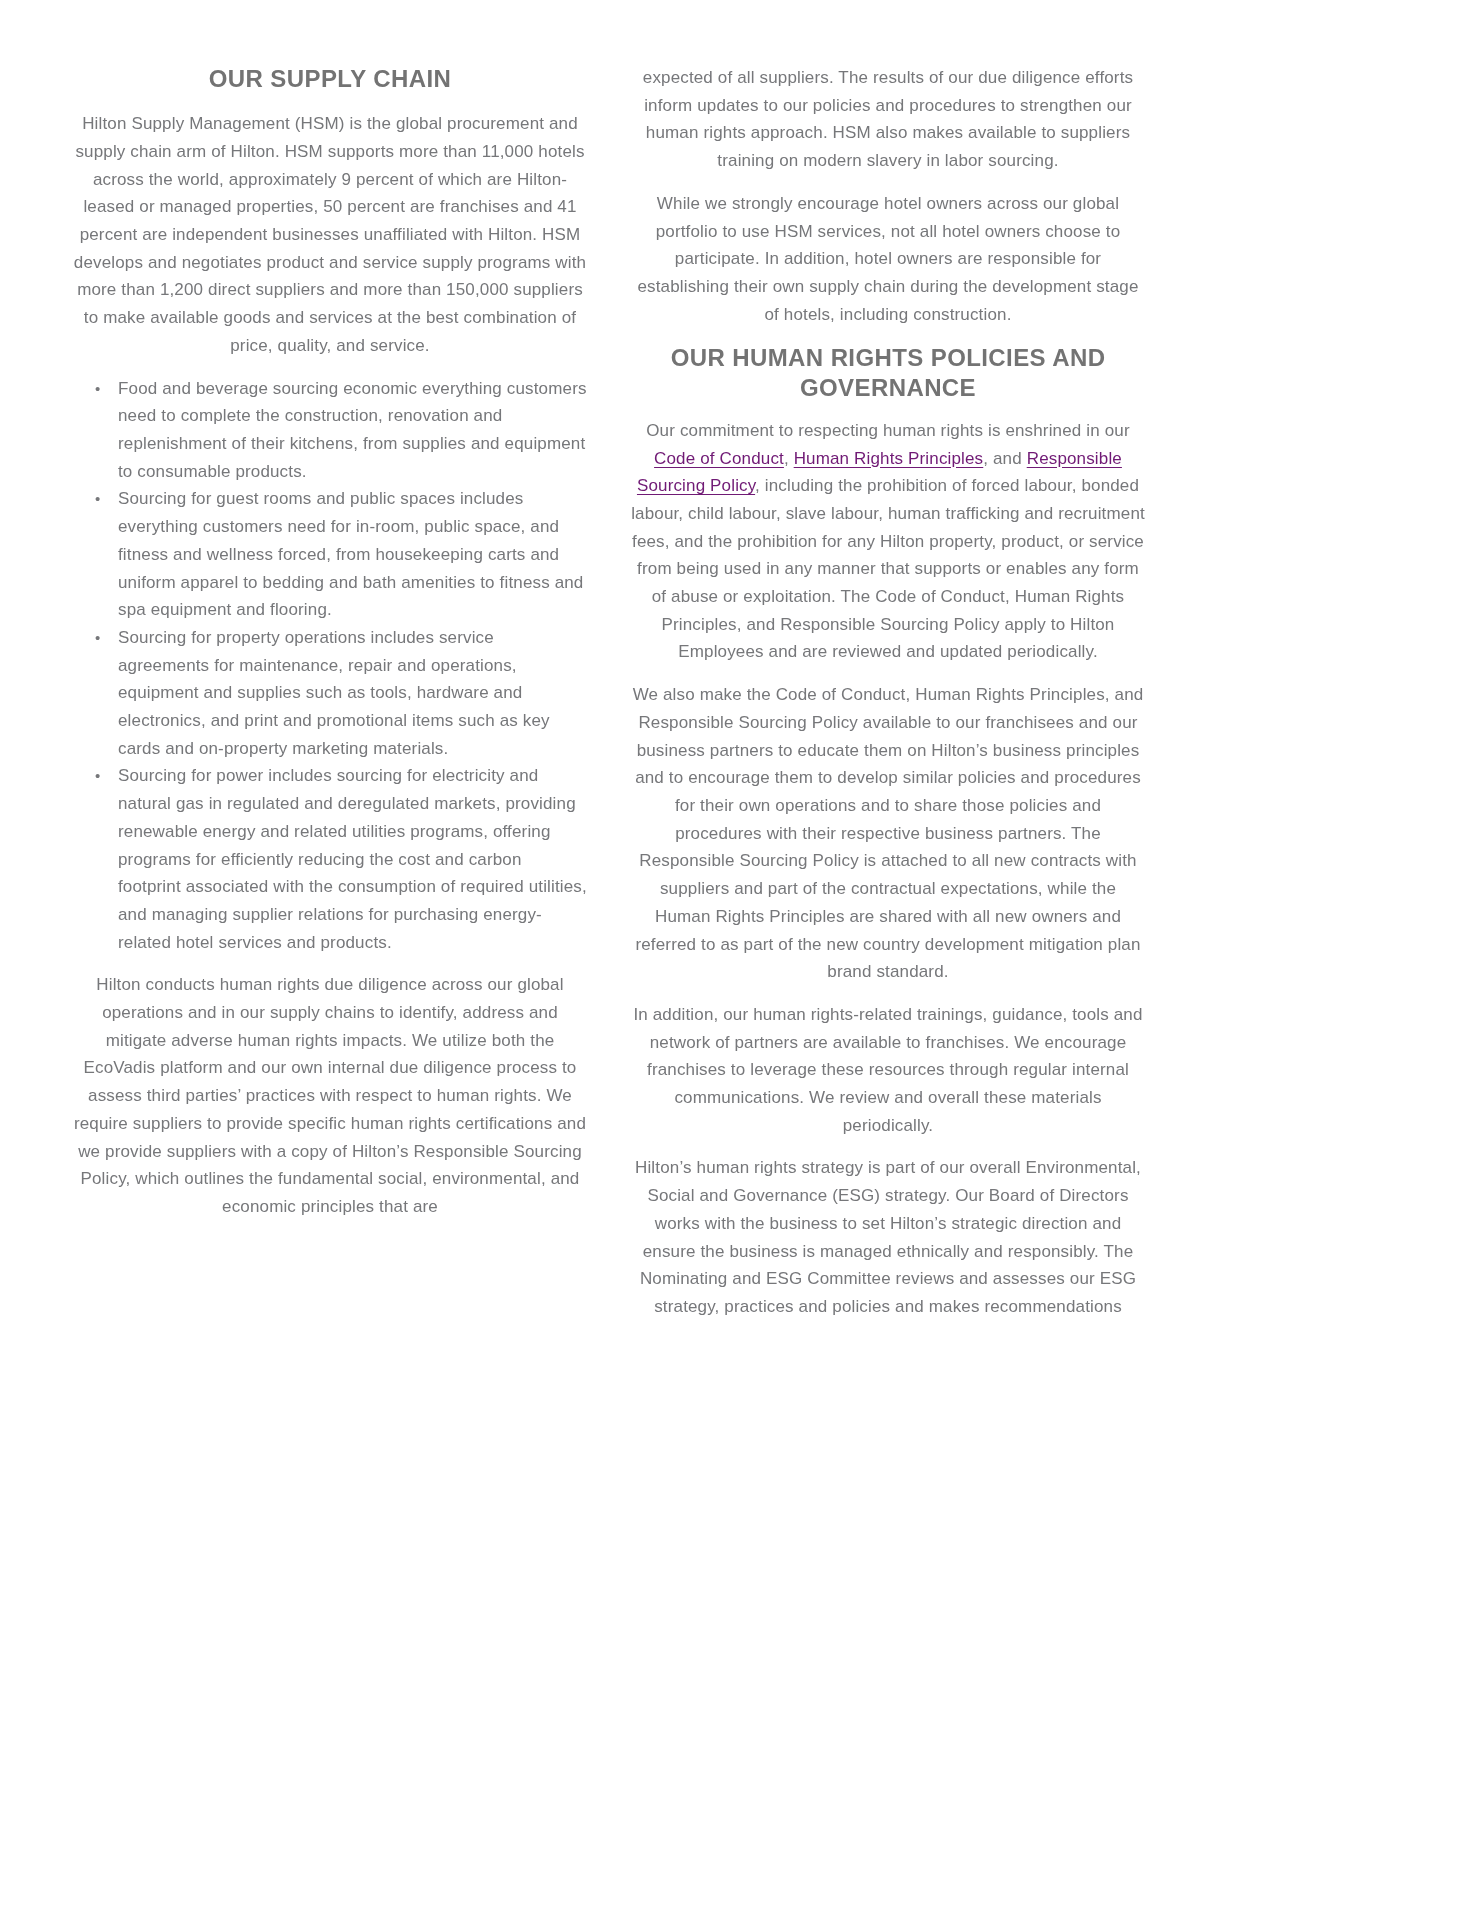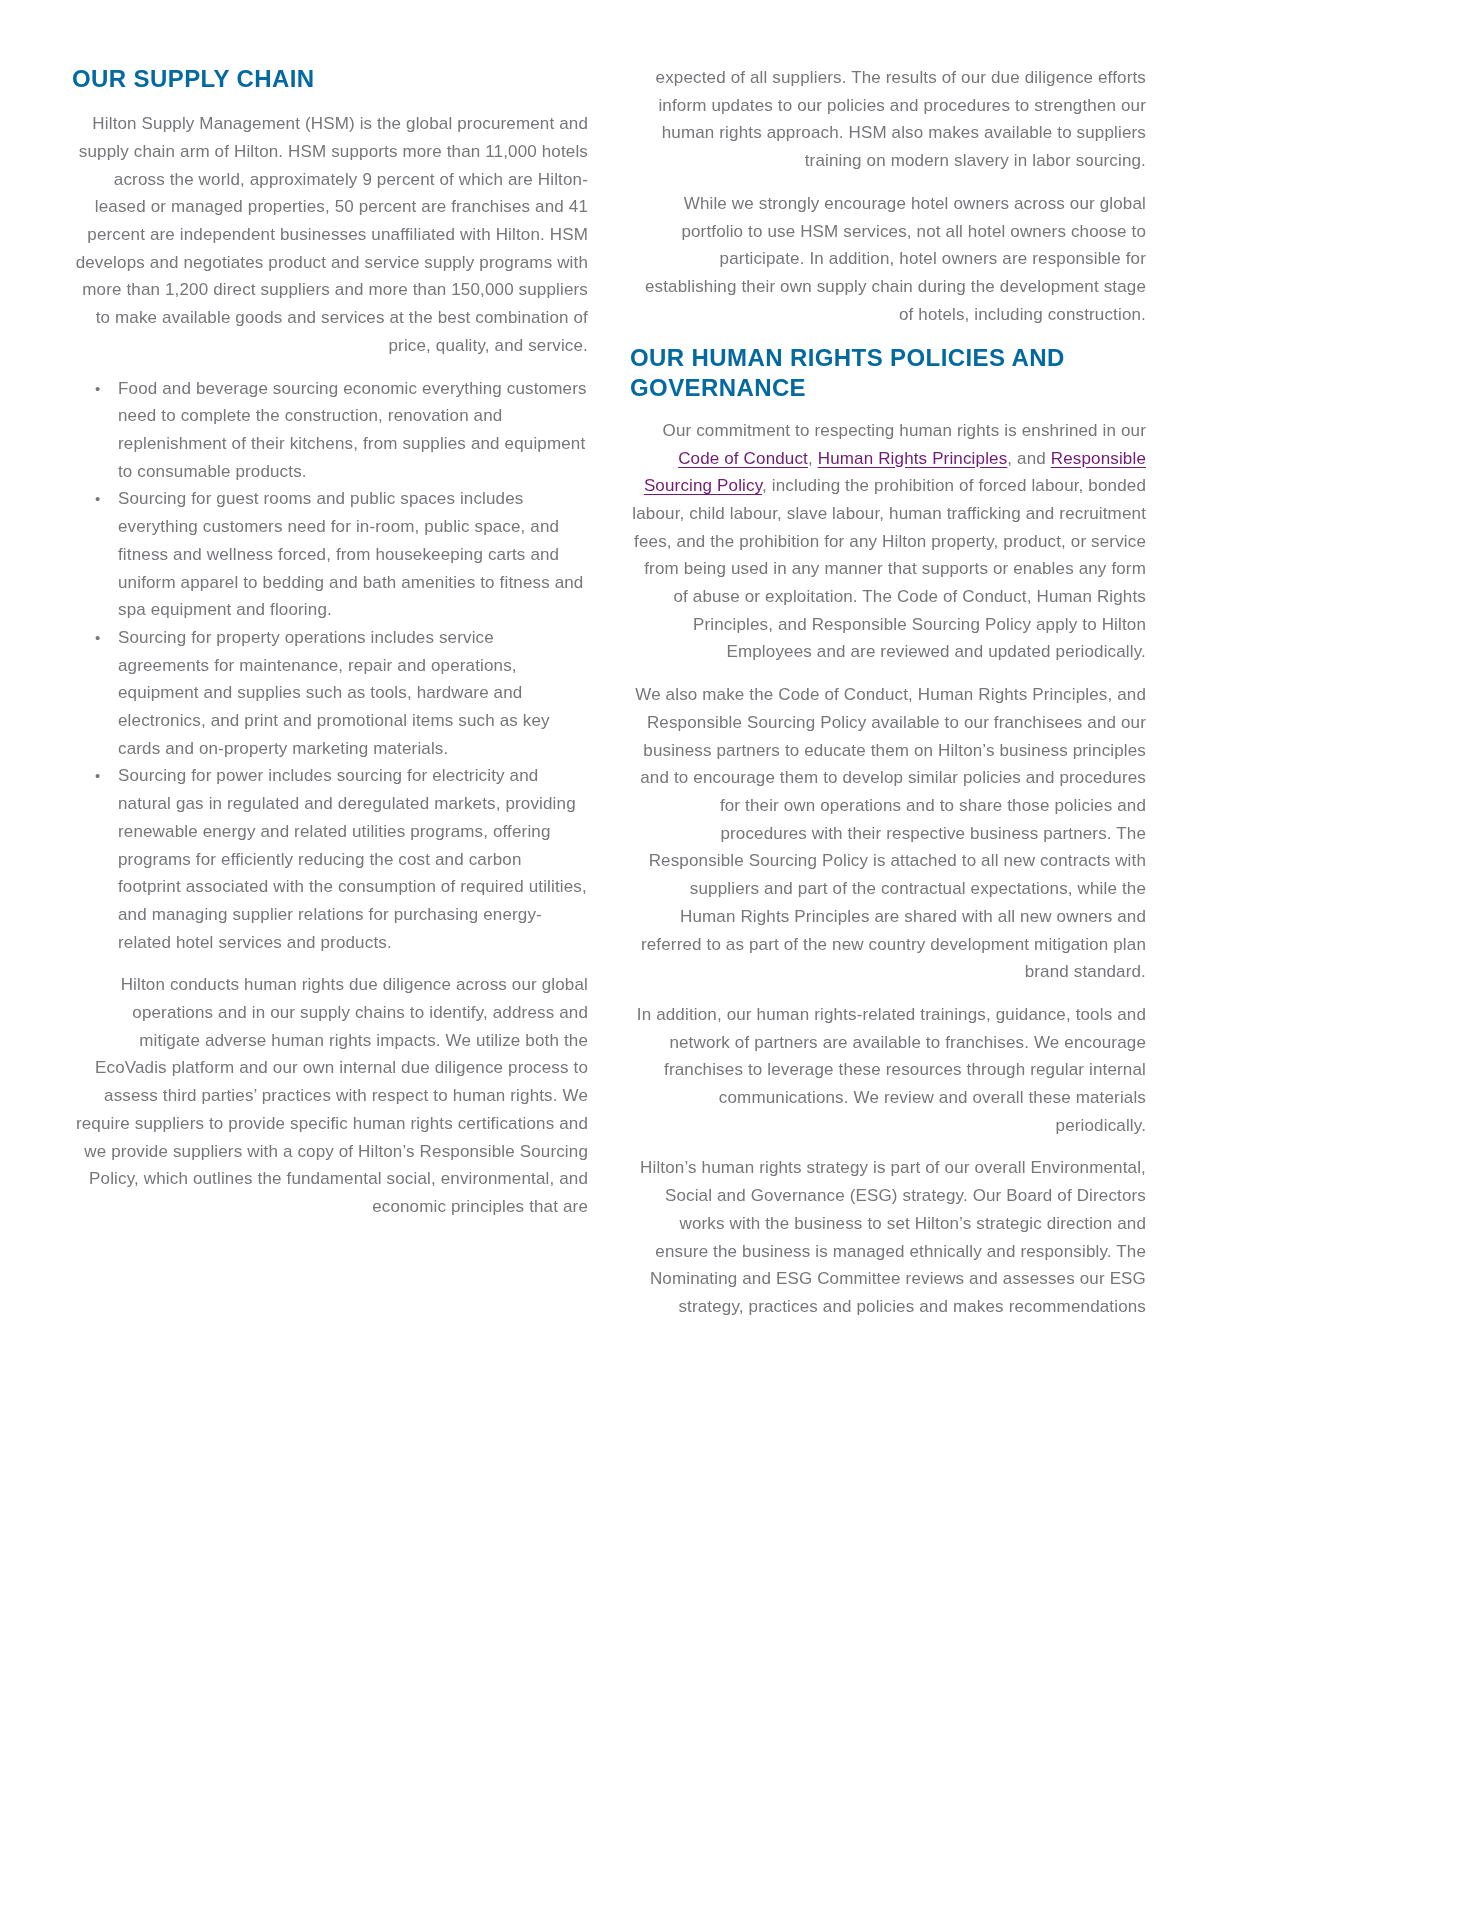--- a/index.html
+++ b/index.html
@@ -11,34 +11,35 @@
     color: #76777a;
     overflow: hidden;
   }
   .columns {
     display: flex;
     padding: 64px 0 0 72px;
     gap: 42px;
   }
   .col { width: 516px; flex: 0 0 auto; }
   .heading {
-    color: #0369a1;
+    color: #737373;
     font-size: 24px;
     font-weight: 700;
     line-height: 1.22;
     letter-spacing: 0.4px;
     margin-bottom: 17px;
+    text-align: center;
   }
   .heading.h2 { margin-top: 14px; margin-bottom: 15px; }
   .body {
     font-size: 17px;
     line-height: 1.63;
     letter-spacing: 0.15px;
     margin-bottom: 15px;
-    text-align: right;
+    text-align: center;
   }
   .bullets { list-style: none; margin-bottom: 15px; }
   .bullet {
     display: flex;
     font-size: 17px;
     line-height: 1.63;
     letter-spacing: 0.15px;
     padding-left: 23px;
   }
   .dot {

